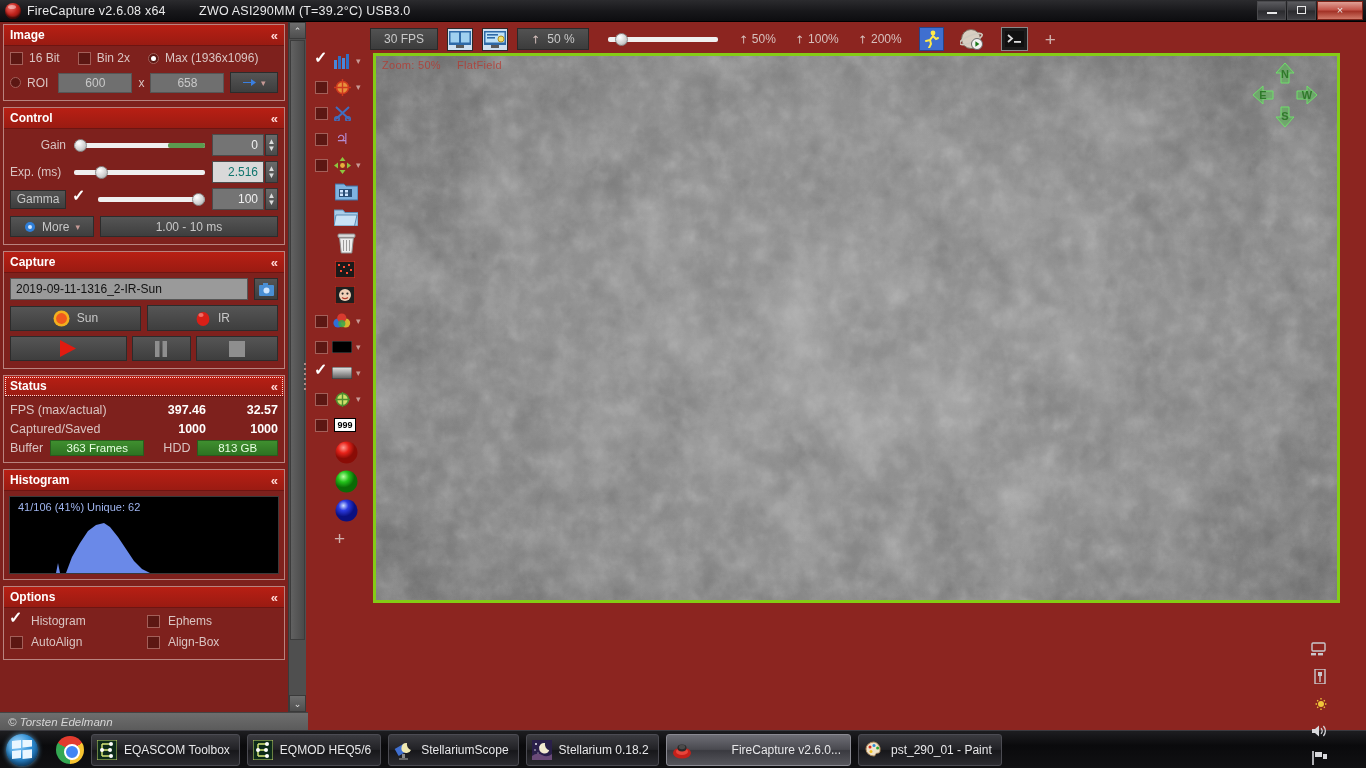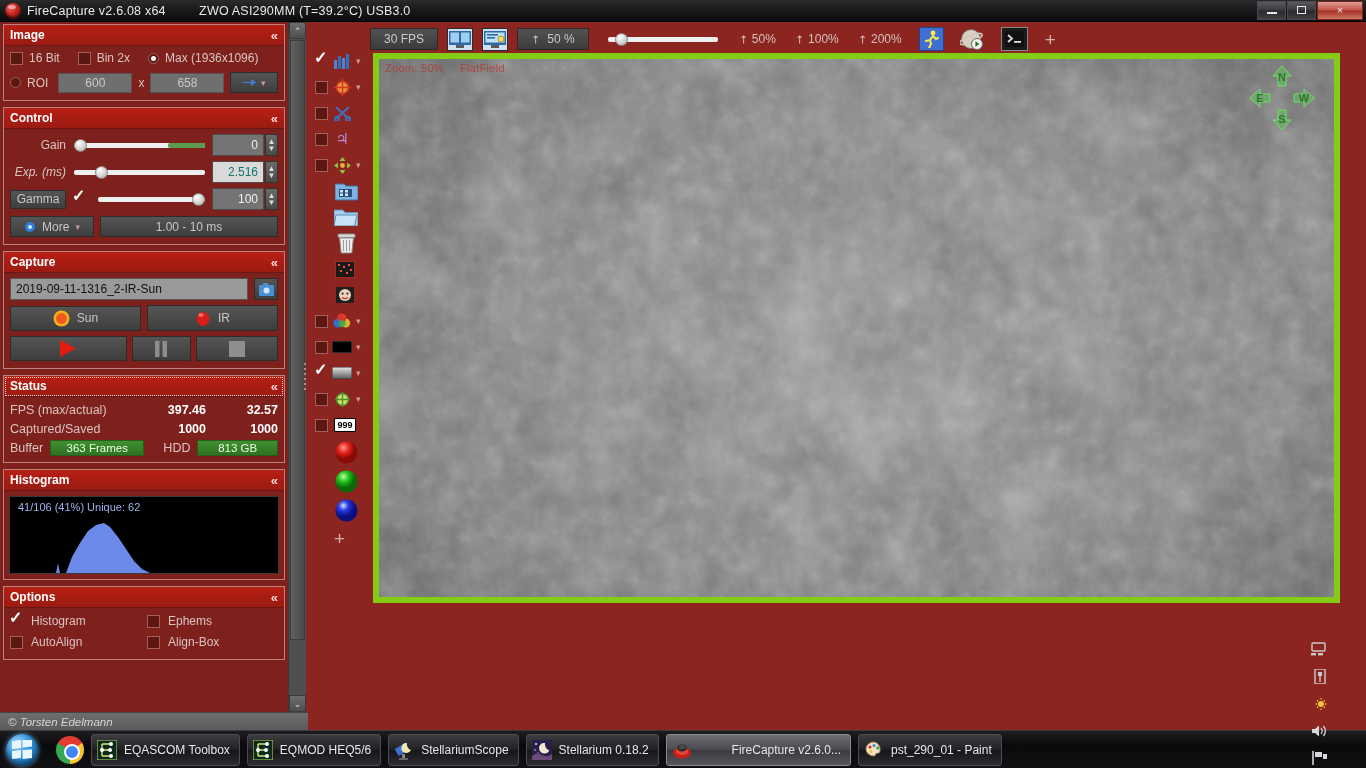--- a/index.html
+++ b/index.html
@@ -139,21 +139,21 @@
     border: 1px solid #2a2a2a; color: #c9c9c9; font-size: 12px;
     height: 22px; padding: 0 13px; display:flex; align-items:center; justify-content:center;
   }
   .zlabel { color: #d6c0bd; font-size: 12px; display:flex; align-items:center; gap:4px; }
   .arrowico { color:#d6c0bd; font-size: 11px; transform: rotate(-45deg); display:inline-block; }
 
   
   .preview {
     position: absolute; left: 373px; top: 53px; width: 967px; height: 550px;
     background: #6d6d6d; overflow: hidden;
-    border: 6px solid #84cc16;
+    border: 3px solid #84cc16;
   }
   .noise { position:absolute; inset:-40px; opacity:.9; }
   .ovl-text {
     position: absolute; left: 6px; top: 3px;
     color: #b8352c; font-size: 11px; letter-spacing:.3px;
     display:flex; gap: 16px; opacity:.75;
   }
   .compass { position: absolute; right: 18px; top: 5px; width: 68px; height: 68px; }
 
   
@@ -309,21 +309,21 @@
             <span class="knob" style="left:0;"></span>
           </span>
           <span class="numfield" style="margin-left:7px;">0</span>
           <span class="spin">
               <i>▲</i>
               <i>▼</i>
             </span>
         </div>
 
         <div class="row" style="margin-bottom:5px;">
-          <span class="lbl" style="width:64px;text-align:right;padding-right:8px;font-style:italic;">Exp. (ms)</span>
+          <span class="lbl" style="width:64px;padding-right:8px;">Exp. (ms)</span>
           <span class="slider">
             <span class="track"></span>
             <span class="knob" style="left:16%;"></span>
           </span>
           <span class="numfield" style="margin-left:7px;background:#d9d9d9;color:#0f766e;">2.516</span>
           <span class="spin">
               <i>▲</i>
               <i>▼</i>
             </span>
         </div>

